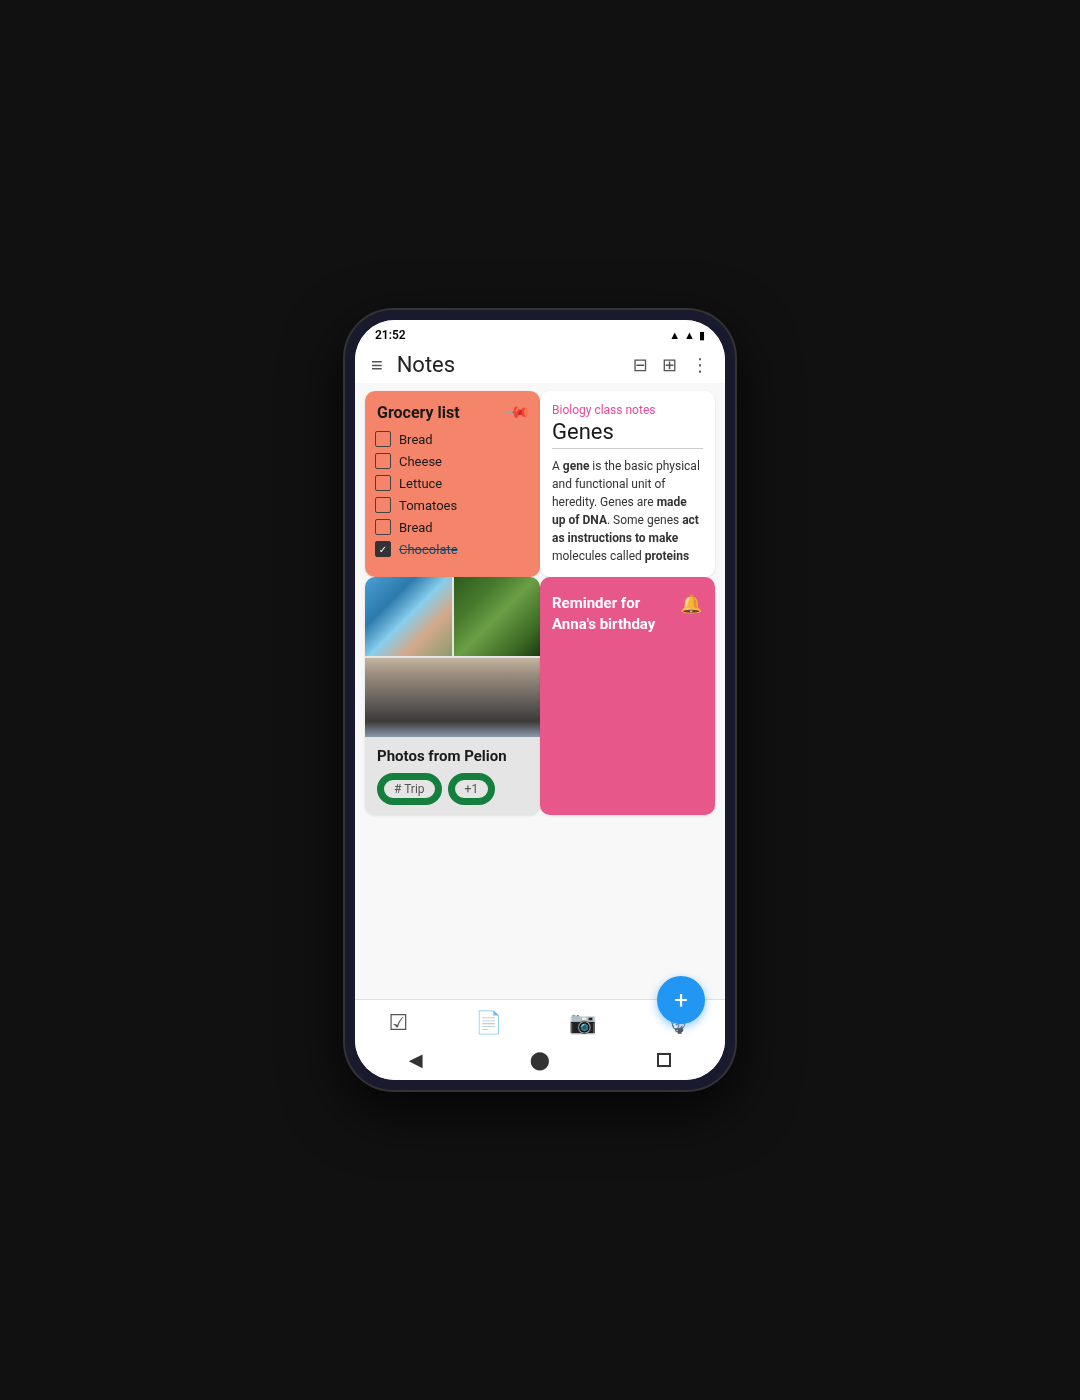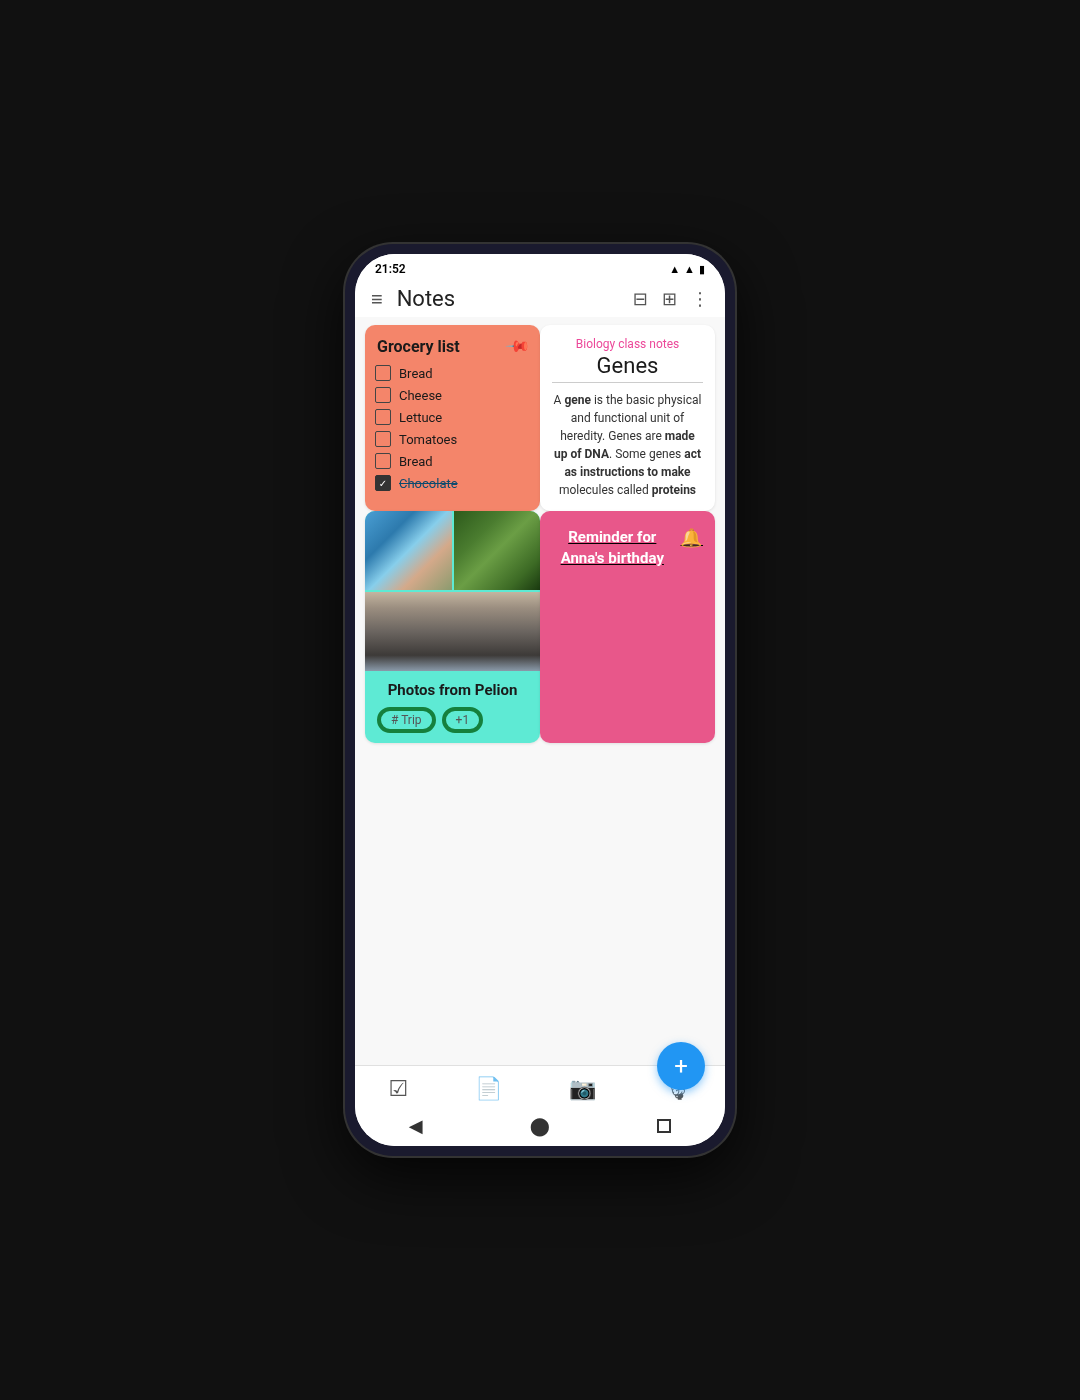--- a/index.html
+++ b/index.html
@@ -7,21 +7,21 @@
       background: #111;
       display: flex;
       justify-content: center;
       align-items: center;
       min-height: 100vh;
       font-family: 'Roboto', Arial, sans-serif;
     }
 
     .phone-outer {
       width: 390px;
-      height: 912px;
+      height: 780px;
       background: #1a1a2e;
       border-radius: 48px;
       padding: 10px;
       box-shadow: 0 0 0 2px #333, 0 20px 60px rgba(0,0,0,0.8);
       position: relative;
     }
 
     .phone-inner {
       width: 100%;
       height: 100%;
@@ -93,46 +93,44 @@
       flex: 1;
       overflow-y: auto;
       background: #f8f8f8;
       padding: 8px 10px;
     }
 
     
     .notes-grid {
       display: grid;
       grid-template-columns: 1fr 1fr;
-      text-align: center;
     }
 
     
     .note-card {
       border-radius: 10px;
       overflow: hidden;
       background: #fff;
       box-shadow: 0 1px 3px rgba(0,0,0,0.1);
     }
 
     .note-card.grocery {
       background: #f4856a;
     }
 
     .note-card.biology {
       background: #fff;
     }
 
     .note-card.reminder {
       background: #e8578a;
-      text-decoration: underline;
     }
 
     .note-card.photos {
-      background: #5eead4;
+      background: #e5e5e5;
     }
 
     
     .grocery-header {
       display: flex;
       justify-content: space-between;
       align-items: center;
       padding: 12px 12px 6px 12px;
     }
     .grocery-title {
@@ -254,21 +252,21 @@
       font-size: 15px;
       font-weight: 700;
       color: #1a1a1a;
       margin-bottom: 8px;
     }
     .tags {
       display: flex;
       gap: 6px;
     }
     .tag {
-      border: 4px solid #15803d;
+      border: 7px solid #15803d;
       border-radius: 20px;
       padding: 2px 10px;
       font-size: 12px;
       color: #555;
     }
 
     
     .bottom-nav {
       background: #fff;
       border-top: 1px solid #e0e0e0;

